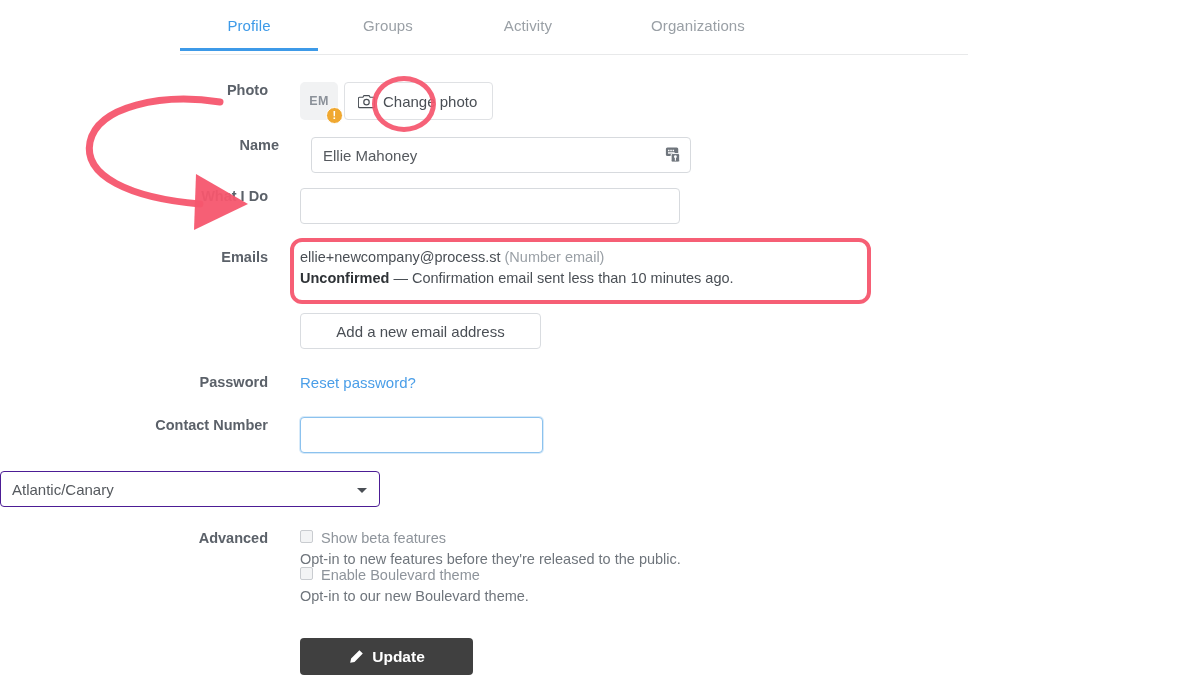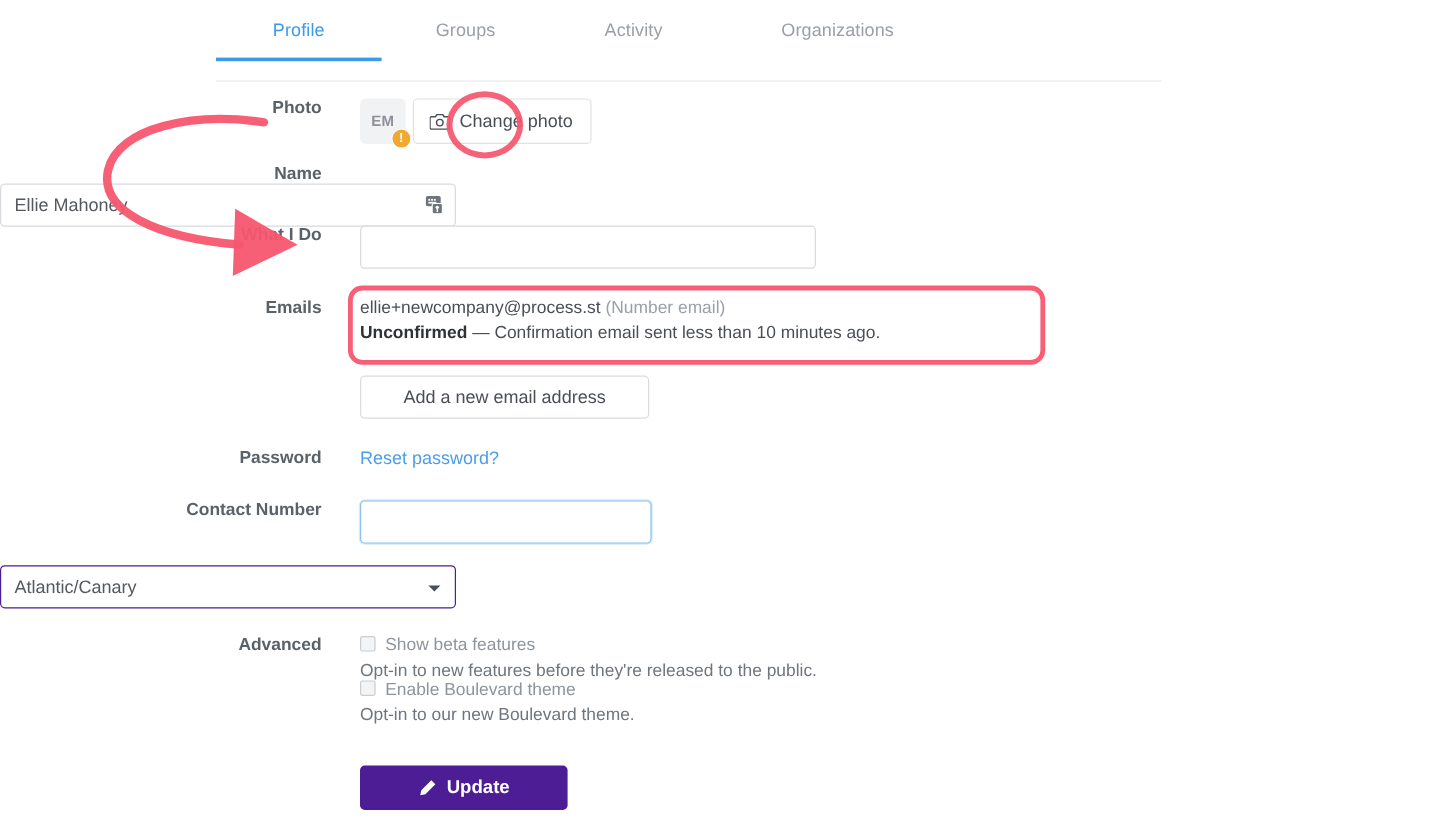--- a/index.html
+++ b/index.html
@@ -9,21 +9,21 @@
     background: #ffffff;
     font-family: "Liberation Sans", sans-serif;
     color: #4a4f55;
     overflow: hidden;
     position: relative;
   }
 
   
   .tabbar {
     position: absolute;
-    left: 180px; top: 0; width: 788px; height: 68px;
+    left: 180px; top: 0; width: 788px; height: 55px;
     border-bottom: 1px solid #e8e9ea;
     display: flex;
     align-items: flex-start;
   }
   .tab {
     position: relative;
     font-size: 15px;
     color: #9aa0a6;
     padding: 17px 0 16px 0;
     text-align: center;
@@ -142,21 +142,21 @@
     border: 1px solid #d9dce0;
     border-radius: 4px;
     background: #fff;
     font-size: 15px; color: #4a4f55;
     cursor: pointer;
     font-family: "Liberation Sans", sans-serif;
   }
   .btn-primary {
     width: 173px; height: 37px;
     border: 0; border-radius: 4px;
-    background: #4c1d95;
+    background: #404040;
     color: #fff; font-size: 15.5px; font-weight: bold;
     display: flex; align-items: center; justify-content: center;
     gap: 8px;
     cursor: pointer;
     font-family: "Liberation Sans", sans-serif;
   }
 
   .link { color: #4a9ee8; font-size: 15px; text-decoration: none; cursor: pointer; }
 
   
@@ -219,21 +219,21 @@
       <div class="changephoto">
         <svg width="17" height="15" viewBox="0 0 20 17">
           <path d="M7 1.5h6l1.2 2H18a1.6 1.6 0 0 1 1.6 1.6v9A1.6 1.6 0 0 1 18 15.7H2A1.6 1.6 0 0 1 .4 14.1v-9A1.6 1.6 0 0 1 2 3.5h3.8L7 1.5z" fill="none" stroke="#4a4f55" stroke-width="1.4"></path>
           <circle cx="10" cy="9.3" r="3.2" fill="none" stroke="#4a4f55" stroke-width="1.4"></circle>
         </svg>
         <span>Change photo</span>
       </div>
     </div>
   </div>
 
-  <div class="row" style="top:82px; left:0;flex-direction:column;">
+  <div class="row" style="top:82px; left:11px;">
     <div class="label">Name</div>
     <div class="field inputwrap">
       <input class="textinput" type="text" value="Ellie Mahoney" style="">
       <svg class="autofill-icon" viewBox="0 0 20 20">
         <rect x="2" y="2.5" width="13" height="9" rx="1.6" fill="#6f757c"></rect>
         <rect x="4.2" y="5" width="1.6" height="1.6" fill="#fff"></rect>
         <rect x="6.6" y="5" width="1.6" height="1.6" fill="#fff"></rect>
         <rect x="9" y="5" width="1.6" height="1.6" fill="#fff"></rect>
         <rect x="4.2" y="7.6" width="7" height="1.5" fill="#fff"></rect>
         <rect x="7.5" y="9" width="9" height="9" rx="1.6" fill="#6f757c" stroke="#fff" stroke-width="1"></rect>

